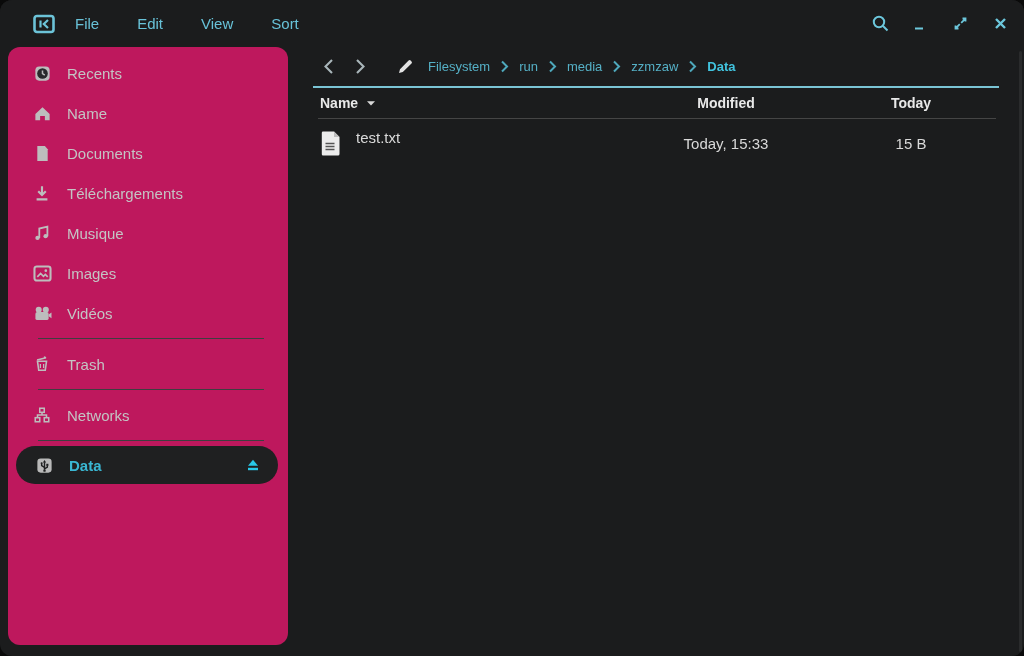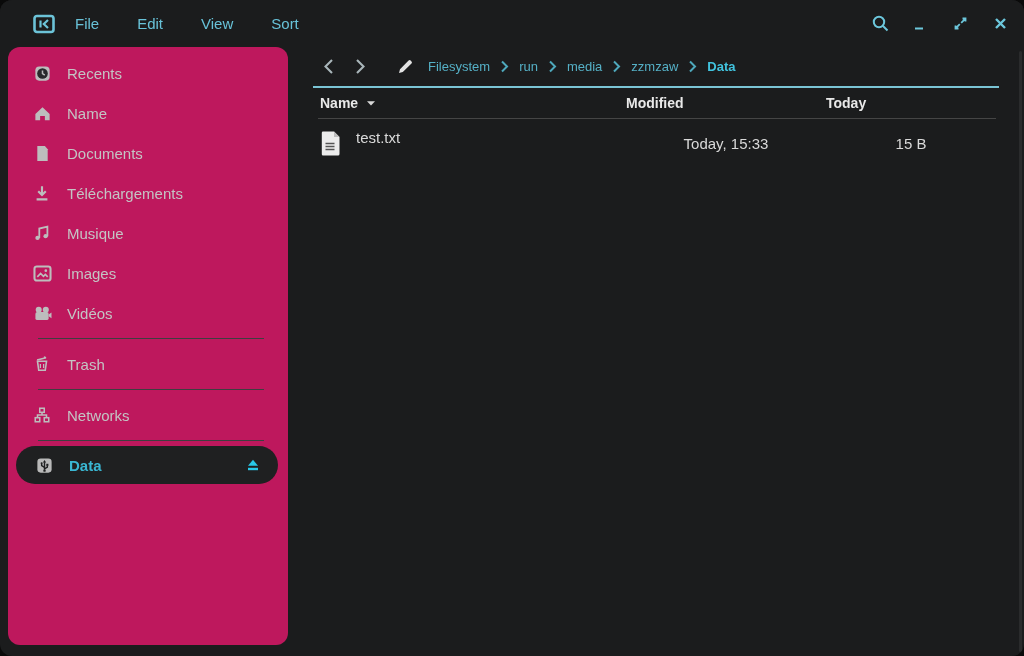--- a/index.html
+++ b/index.html
@@ -31,21 +31,21 @@
   .editpath { margin-left:28px; width:18px; height:18px; color:#e3e3e3; display:flex; align-items:center; justify-content:center; cursor:pointer; }
   .crumbs { margin-left:14px; display:flex; align-items:center; gap:9px; }
   .crumb { color:#55b0c6; font-size:13px; cursor:pointer; }
   .crumb.current { color:#41c3de; font-weight:bold; }
   .crumb-sep { color:#4ea8bc; width:11px; height:14px; display:flex; align-items:center; justify-content:center; }
   .path-underline { height:2px; background:#7ac4d4; margin:0 25px 0 25px; }
 
   .listhead { display:grid; grid-template-columns:1fr 200px 170px; padding:0 28px 0 32px; height:30px; align-items:center; color:#e9e9e9; font-size:14px; font-weight:bold; }
   .listhead .hcell { cursor:pointer; }
   .hname { display:flex; align-items:center; gap:8px; }
-  .hcenter { text-align:left; }
+  .hcenter { text-align:center; }
   .head-underline { height:1px; background:#454545; margin:0 28px 0 30px; }
 
   .filerow { display:grid; grid-template-columns:1fr 200px 170px; padding:0 28px 0 32px; height:48px; align-items:center; color:#d9d9d9; font-size:15px; cursor:pointer; }
   .fname { display:flex; align-items:flex-start; gap:14px; }
   .fcenter { text-align:center; }
 
   .scroll-track { position:absolute; right:2px; top:4px; bottom:4px; width:3px; background:#2a2b2c; border-radius:2px; cursor:pointer; }
 
   svg { display:block; }
 </style>

